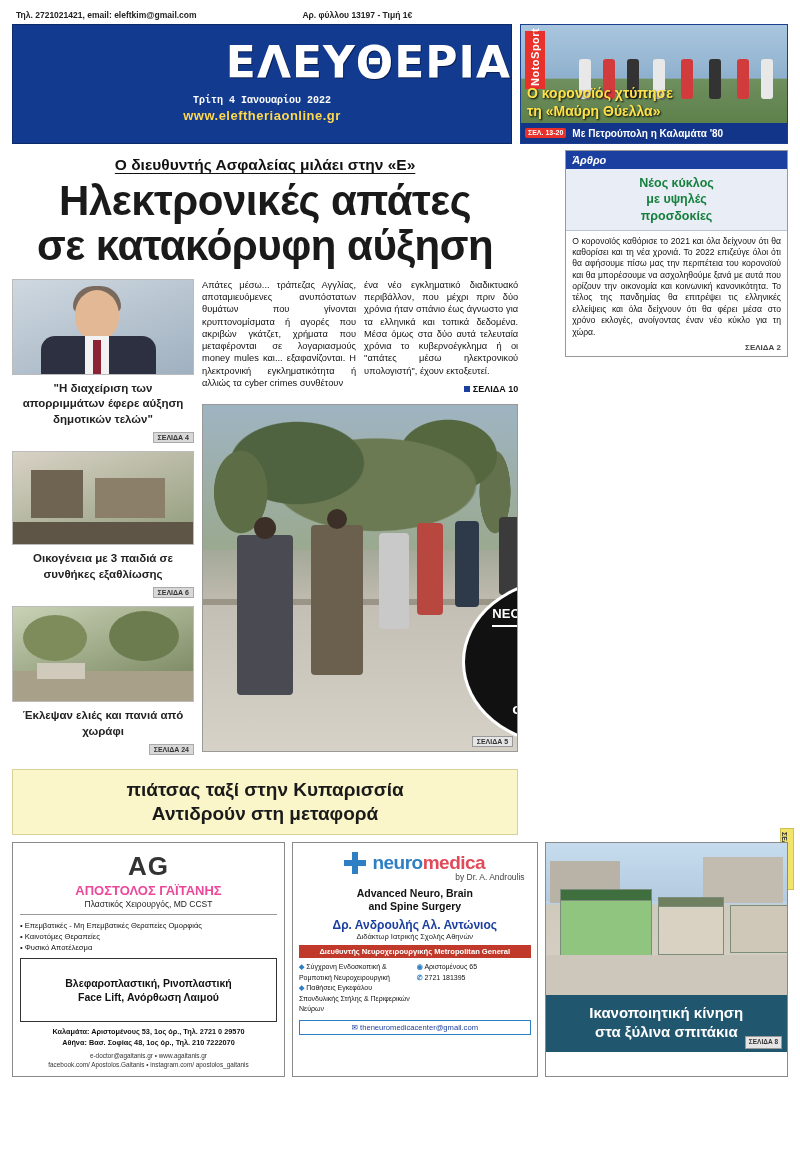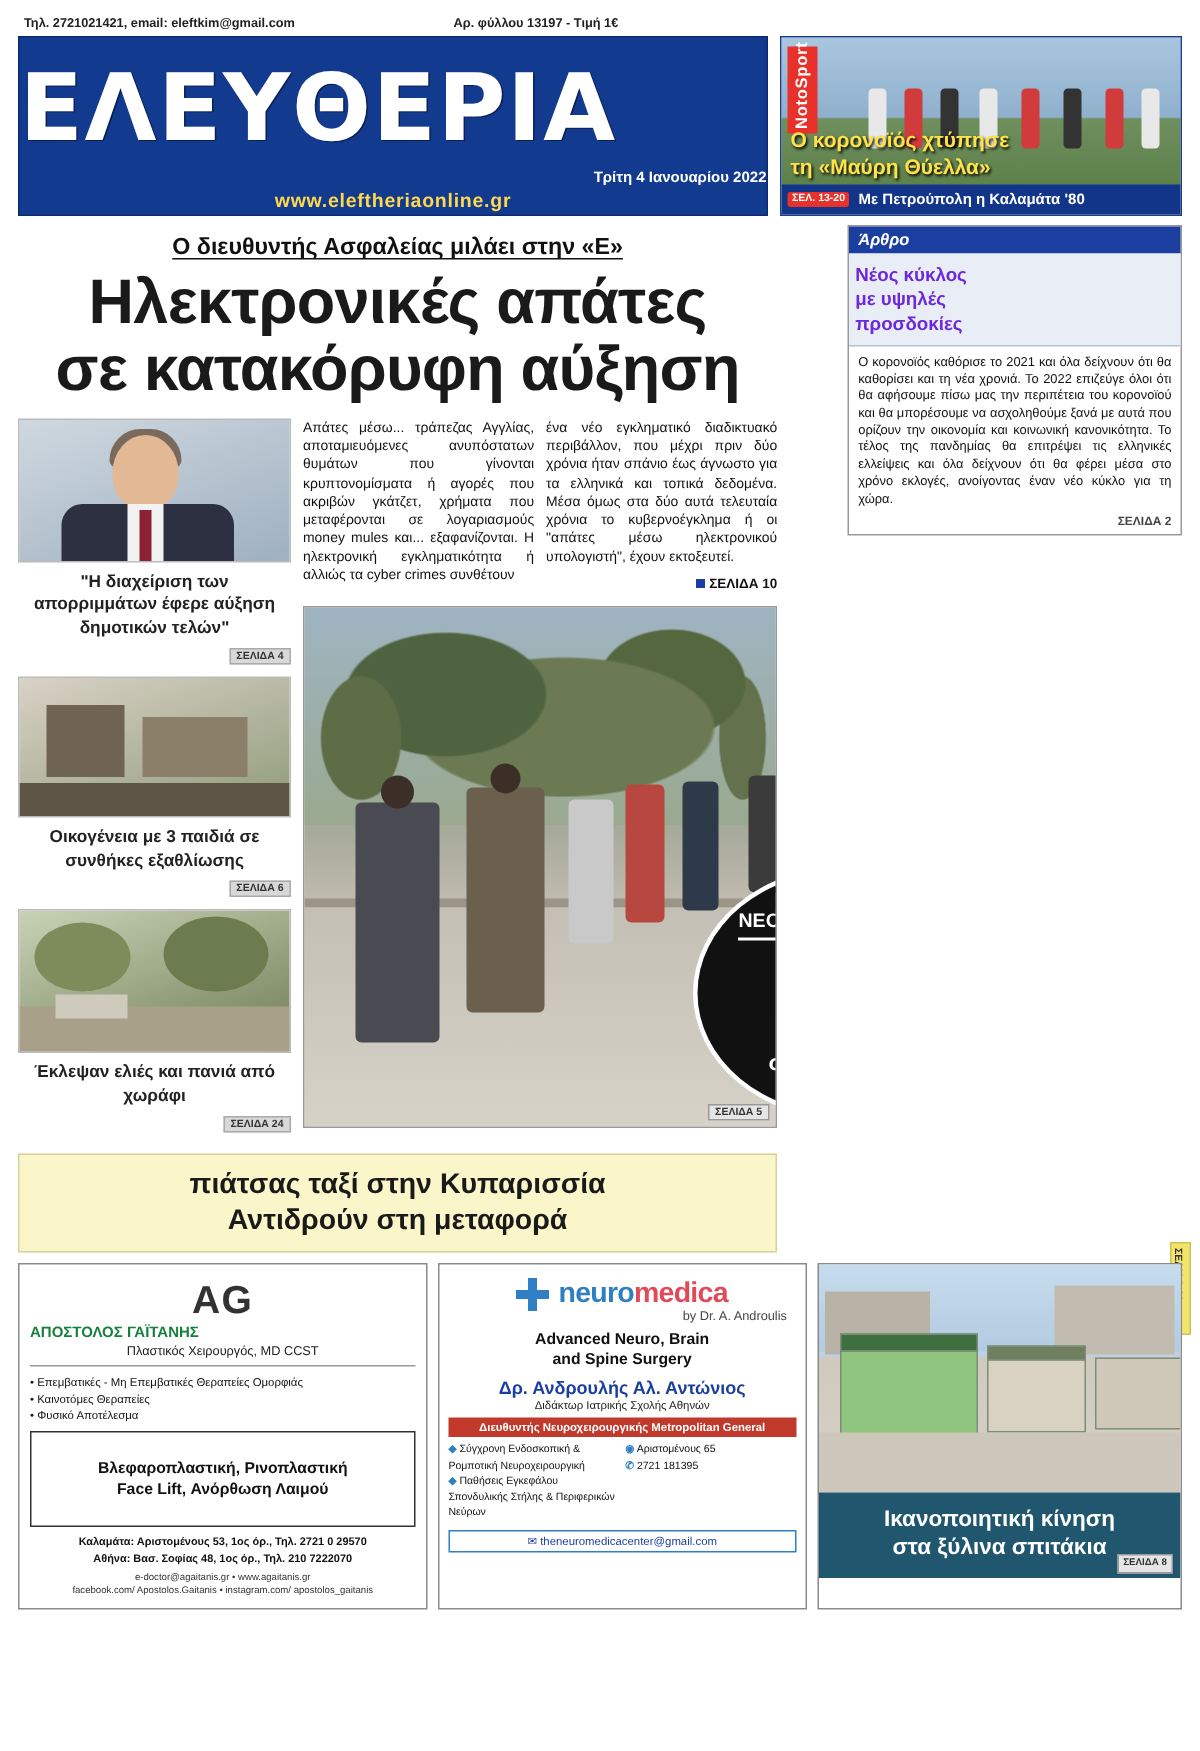--- a/index.html
+++ b/index.html
@@ -28,27 +28,27 @@
   .masthead {
     flex: 1 1 auto;
     background: #123a8f;
     position: relative;
     height: 120px;
     border: 1px solid #0c2a6b;
     overflow: hidden;
   }
   .masthead .logo {
     color:#fff; font-weight:800; letter-spacing: 1px;
-    font-size: 62px; line-height: 1;
-    text-align:left; padding-top: 16px;
+    font-size: 44px; line-height: 1;
+    text-align:right; padding-top: 16px;
     font-family: "DejaVu Sans", sans-serif;
     text-shadow: 1px 1px 0 #0a1f52;
   }
   .masthead .date {
-    color:#fff; text-align:right; font-size:10px; margin-top:10px; font-weight:600;
+    color:#fff; text-align:center; font-size:10px; margin-top:10px; font-weight:600;font-family:Liberation Mono, monospace;
   }
   .masthead .site {
     color:#ffd84d; text-align:center; font-size:13px; font-weight:800; letter-spacing:.5px;
     margin-top:2px;
   }
 
   
   .sportbox {
     width: 268px; height:120px; border:1px solid #1b3f8f; position:relative;
     background: linear-gradient(#8fb4d6,#6d94bd);
@@ -179,22 +179,22 @@
   }
   .yellowbar .ln { font-size:19px; font-weight:800; color:#1a1a1a; line-height:1.25; }
 
   
   .arthro-box { border:1px solid #999; }
   .arthro-head {
     background:#1b3fa0; color:#fff; font-size:11px; font-weight:800;
     font-style:italic; padding:3px 6px;
   }
   .arthro-title {
-    background:#e9edf5; color:#6d28d9; font-weight:800;
-    font-size:12.5px; line-height:1.3; padding:6px 4px;
+    background:#e9edf5; color:#15803d; text-align:center; font-weight:800;
+    font-size:12.5px; line-height:1.3; padding:6px 21px;
     border-bottom:1px solid #b9c3d8;
   }
   .arthro-body { font-size:8.6px; line-height:1.32; text-align:justify; padding:5px 6px; color:#111; }
   .arthro-foot { text-align:right; font-size:8px; font-weight:800; color:#444; padding:0 6px 4px; }
 
   .vstrip {
     position:absolute; right:6px; top:828px; width:14px; height:62px;
     background:#f2e36a; border:1px solid #cfc153;
   }
   .vstrip span {
@@ -203,21 +203,21 @@
   }
 
   
   .ads { display:flex; gap:7px; margin-top:7px; }
   .ad { border:1px solid #8a8a8a; background:#fff; position:relative; }
   .ad1 { width:280px; padding:6px 7px; }
   .ad2 { width:250px; overflow:hidden; }
   .ad3 { width:252px; padding:5px 6px; }
 
   .ag-logo { text-align:center; font-size:26px; font-weight:700; color:#333; letter-spacing:1px; line-height:1; padding-top:4px; }
-  .ad1 .name { text-align:left; font-size:10px; font-weight:800; color:#15803d; margin-top:4px; }
+  .ad1 .name { text-align:center; font-size:13px; font-weight:800; color:#ec4899; margin-top:4px; }
   .ad1 .role { text-align:center; font-size:8.5px; color:#222; margin-top:1px; }
   .ad1 hr { border:0; border-top:1px solid #999; margin:5px 0; }
   .ad1 .bullets { font-size:7.6px; line-height:1.45; color:#111; }
   .ad1 .box {
     border:1px solid #333; text-align:center; font-size:10.5px; font-weight:700;
     padding:17px 2px; margin:5px 0; line-height:1.35;
   }
   .ad1 .addr { font-size:7.3px; text-align:center; line-height:1.5; }
   .ad1 .addr .b { font-weight:700; }
   .ad1 .foot { font-size:6.4px; text-align:center; color:#333; margin-top:3px; line-height:1.4; }

